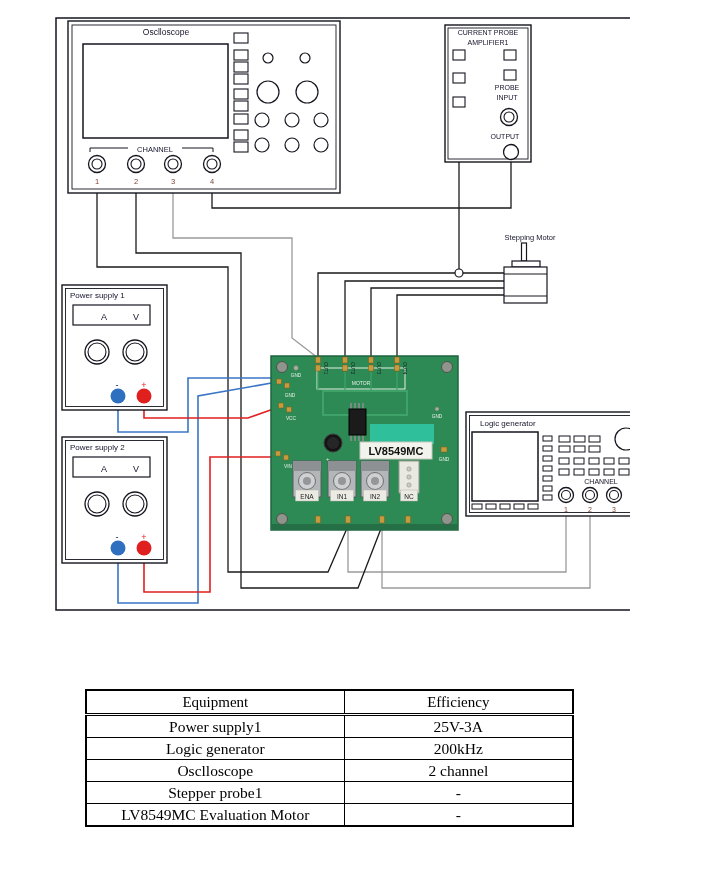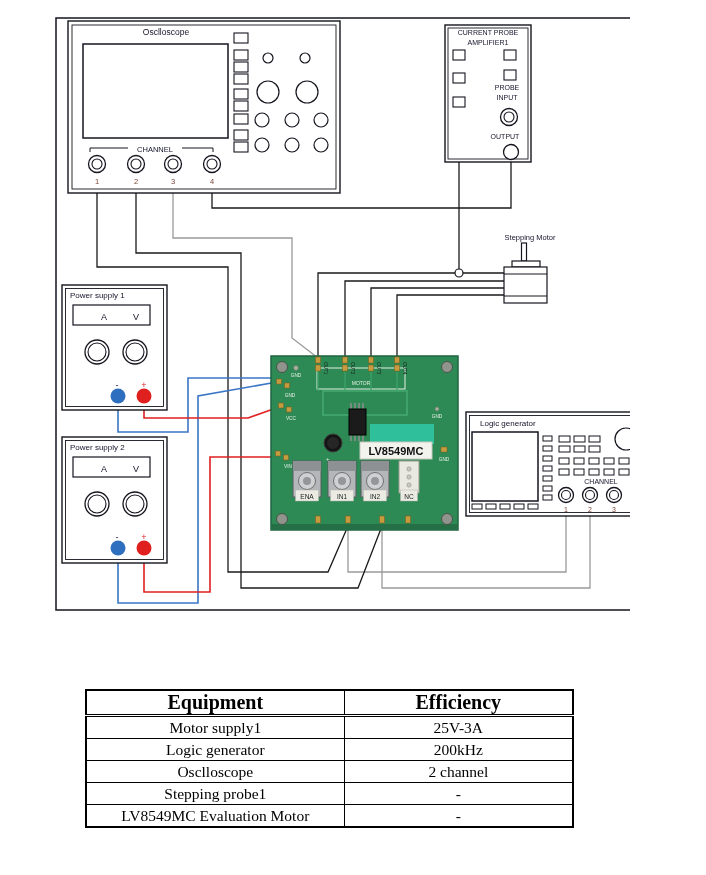--- a/index.html
+++ b/index.html
@@ -14,21 +14,21 @@
   .wire-b{stroke:var(--wire-blue);stroke-width:1.6;fill:none;}
   .wire-r{stroke:var(--wire-red);stroke-width:1.6;fill:none;}
   .ln{fill:#fff;stroke:#15151f;}
   .lnf{fill:none;stroke:#15151f;}
   .pad{fill:var(--pad-gold);stroke:#7c5c1e;stroke-width:0.5;}
   .trace{stroke:#3fa268;fill:none;}
   #equip-table{position:absolute;left:85px;top:689px;width:489px;border-collapse:collapse;
     font-family:"Liberation Serif",serif;font-size:15.5px;color:#000;table-layout:fixed;}
   #equip-table th,#equip-table td{border:1px solid #000;text-align:center;padding:0;height:21px;}
   #equip-table{border:2px solid #000;}
-  #equip-table th{font-size:20px;font-weight:bold;border-bottom:3px double #000;height:22px;}
+  #equip-table th{font-size:15px;font-weight:normal;border-bottom:3px double #000;height:22px;}
   #equip-table col.c1{width:53%;} #equip-table col.c2{width:47%;}
 </style>
 </head>
 <body>
 
 <div id="page">
 <svg width="706" height="660" viewBox="0 0 706 660">
 
   <rect x="56" y="18" width="604" height="592" class="lnf" stroke-width="1.5"></rect>
 
@@ -327,33 +327,33 @@
         <col class="c2">
       </colgroup>
   <thead>
     <tr>
       <th>Equipment</th>
       <th>Efficiency</th>
     </tr>
   </thead>
   <tbody>
     <tr>
-      <td>Motor supply1</td>
+      <td>Power supply1</td>
       <td>25V-3A</td>
     </tr>
     <tr>
       <td>Logic generator</td>
       <td>200kHz</td>
     </tr>
     <tr>
       <td>Osclloscope</td>
       <td>2 channel</td>
     </tr>
     <tr>
-      <td>Stepping probe1</td>
+      <td>Stepper probe1</td>
       <td>-</td>
     </tr>
     <tr>
       <td>LV8549MC Evaluation Motor</td>
       <td>-</td>
     </tr>
   </tbody>
 </table>
 </div>
 

